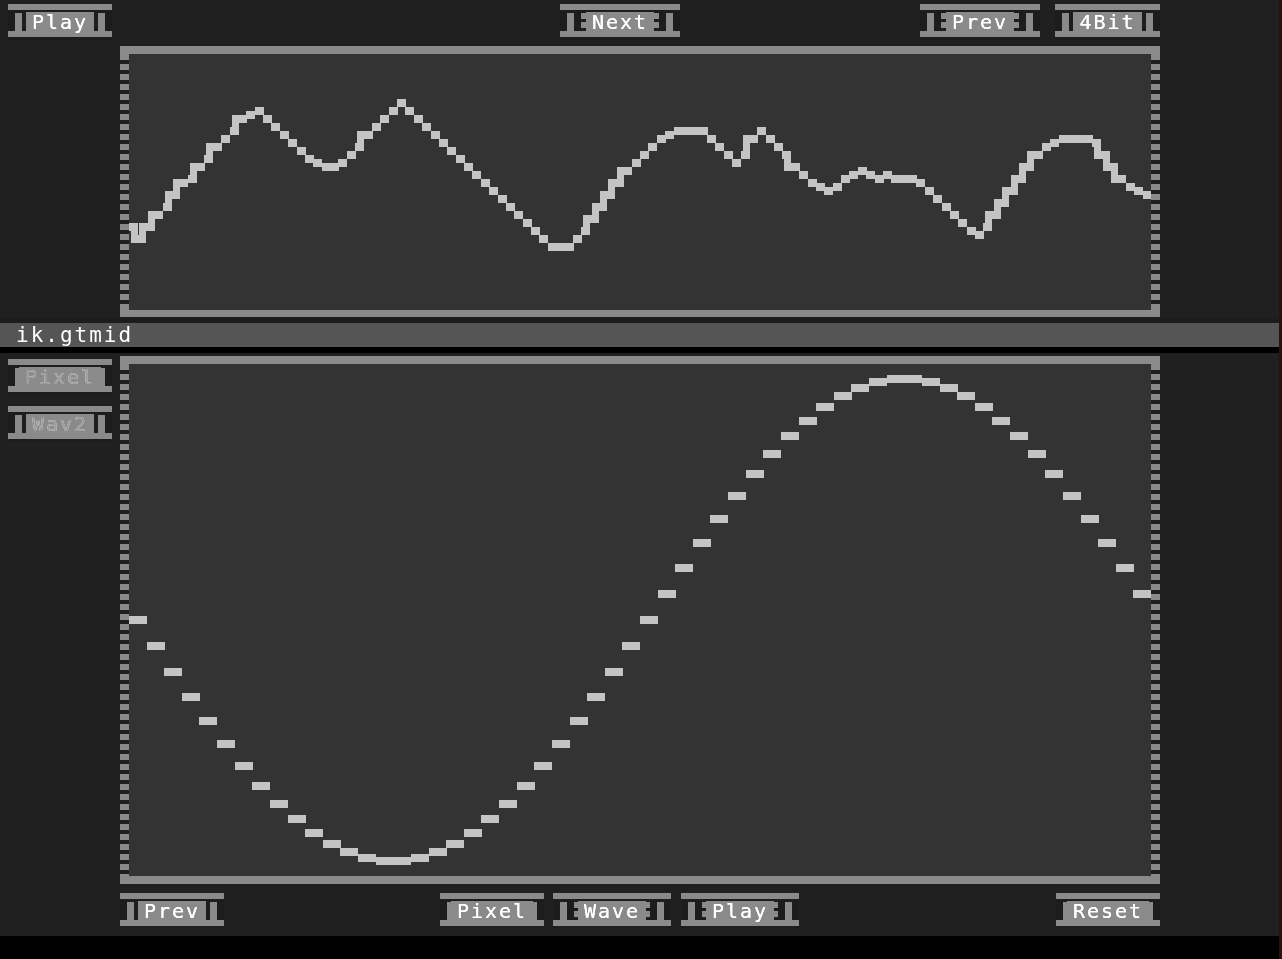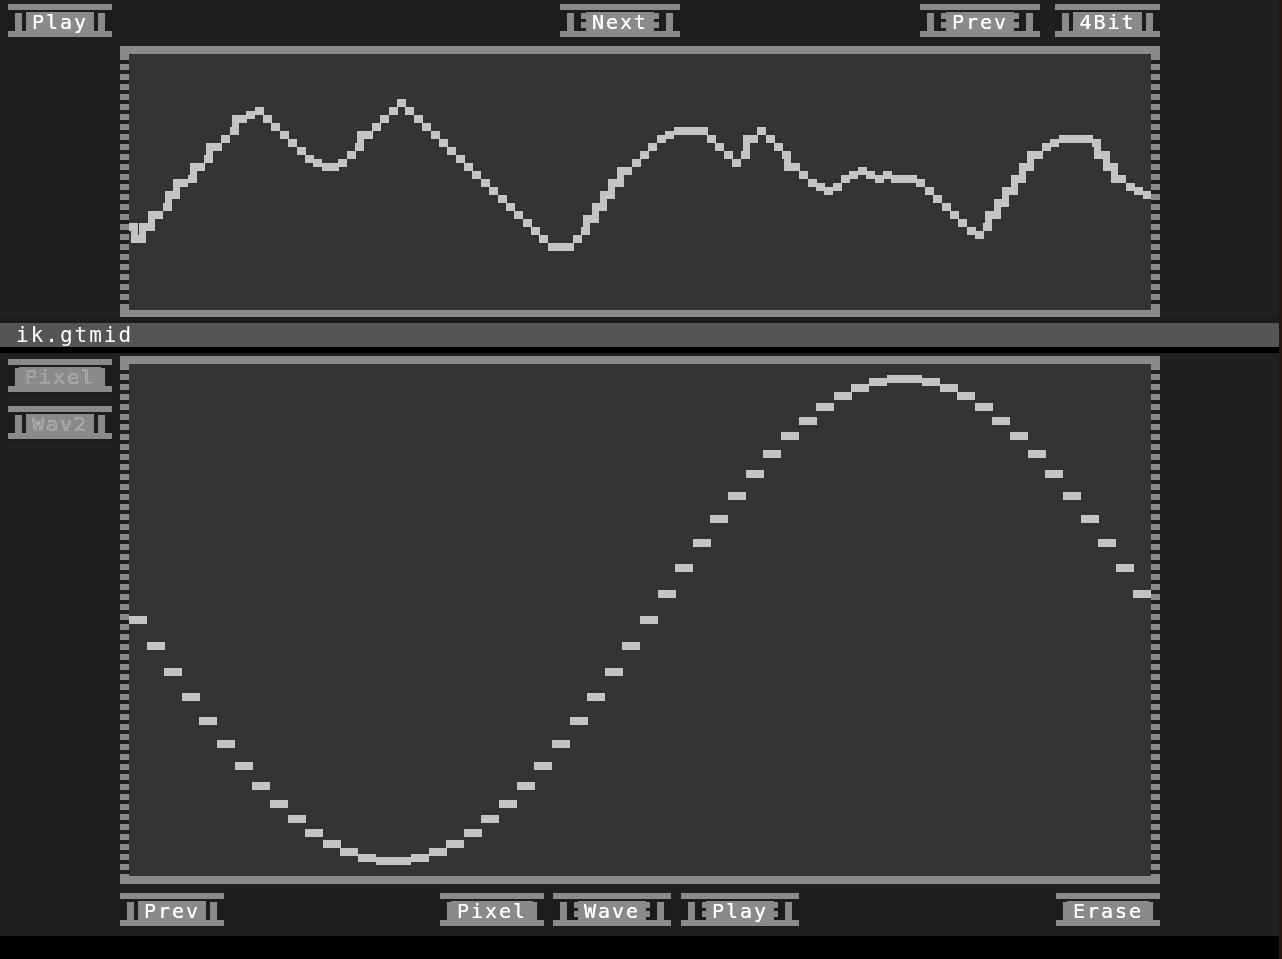--- a/index.html
+++ b/index.html
@@ -410,17 +410,17 @@
 
 <div class="btn" id="btn-reset" style="left:553px; top:893px; width:118px;">
   <span class="lbl">Wave</span>
 </div>
 
 <div class="btn" id="btn-erase" style="left:681px; top:893px; width:118px;">
   <span class="lbl">Play</span>
 </div>
 
 <div class="btn" id="btn-next" style="left:1056px; top:893px; width:104px;">
-  <span class="lbl">Erase</span>
+  <span class="lbl">Reset</span>
 </div>
 
 <div id="bottom-black-band"></div>
 <div id="right-edge-band"></div>
 
 </body></html>

